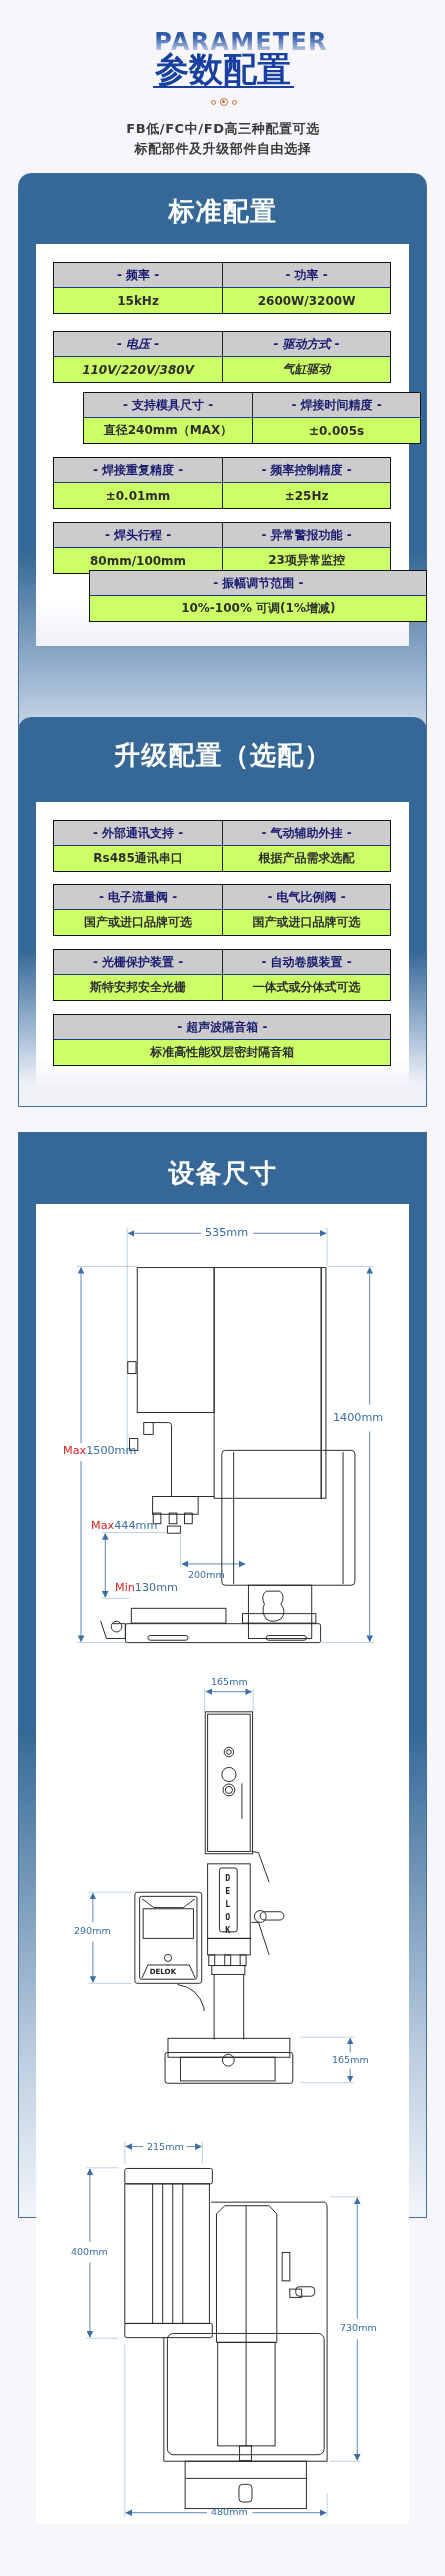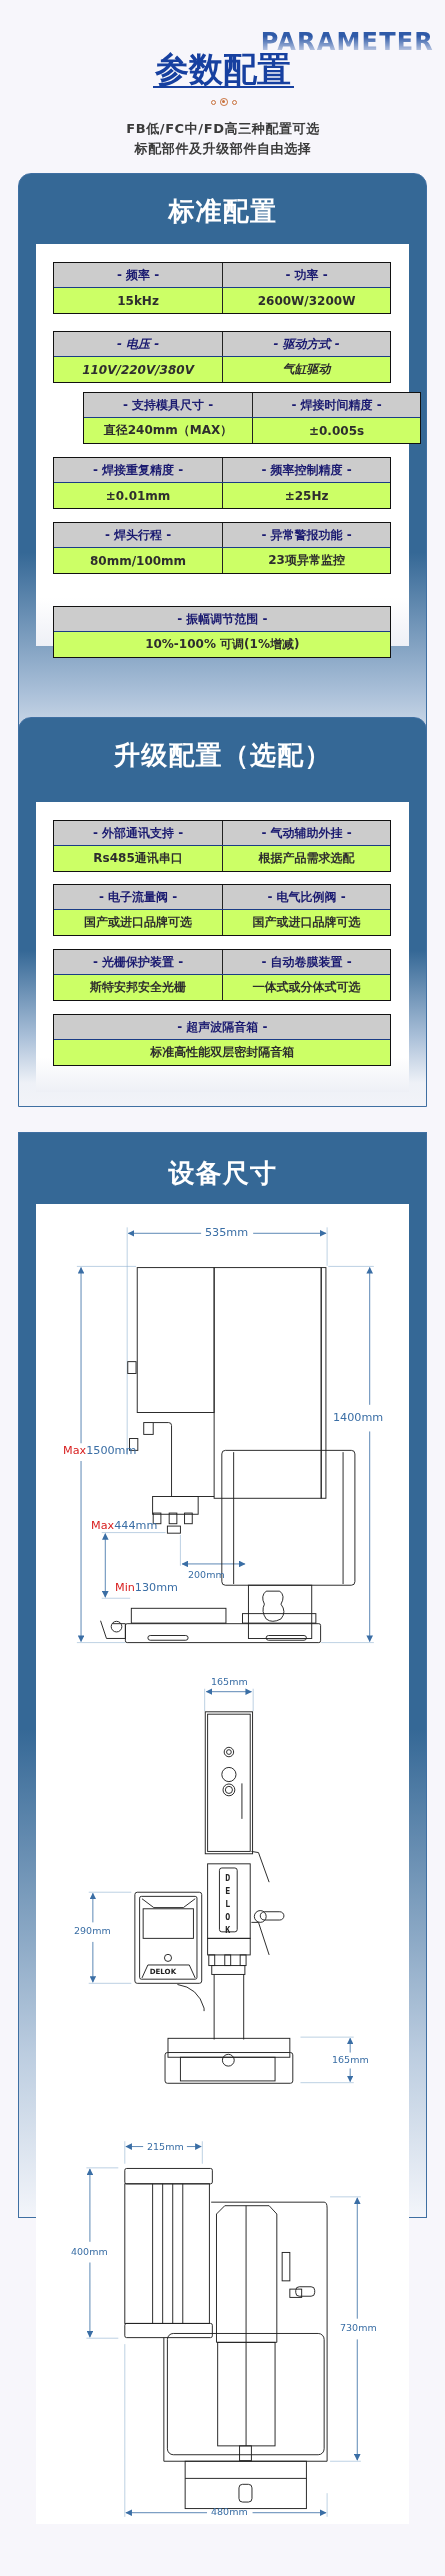--- a/index.html
+++ b/index.html
@@ -1,18 +1,18 @@
 <!DOCTYPE html>
 <html style="font-size:9.5px"><head>
 <meta charset="utf-8">
 <style>
   * { box-sizing: border-box; margin: 0; padding: 0; }
   body { width: 446px; height: 2576px; background: #f7f6fb; font-family: "DejaVu Sans", "Liberation Sans", sans-serif; position: relative; overflow: hidden; }
   
-  .param-en { position: absolute; left: 0; width: 434px; top: 28px; text-align: right; font-family: "DejaVu Sans", sans-serif; font-weight: bold; font-size: 24px; letter-spacing: 1.2px; color: #2f5aa8;
+  .param-en { position: absolute; left: 0; width: 434px; top: 28px; text-align: center; font-family: "DejaVu Sans", sans-serif; font-weight: bold; font-size: 24px; letter-spacing: 1.2px; color: #2f5aa8;
     -webkit-mask-image: linear-gradient(to bottom, rgba(0,0,0,1) 30%, rgba(0,0,0,0.05) 100%); mask-image: linear-gradient(to bottom, rgba(0,0,0,1) 30%, rgba(0,0,0,0.05) 100%); padding-left: 48px; }
   .param-cn { position: absolute; left: 0; width: 446px; top: 50px; text-align: center; font-weight: bold; font-size: 34px; line-height: 38px; color: #1740a0; }
   .param-underline { position: absolute; left: 153px; width: 141px; top: 86px; height: 1.8px; background: #1740a0; }
   .dots { position: absolute; top: 98px; left: 211px; width: 26px; height: 8.3px; display: flex; align-items: center; justify-content: space-between; }
   .dot { width: 5.3px; height: 5.3px; border-radius: 50%; border: 1.2px solid #c8703a; background: #f7f6fb; }
   .dot.mid { width: 7.7px; height: 7.7px; border: 1.2px solid #c8703a; position: relative; }
   .dot.mid::after { content: ""; position: absolute; left: 1.2px; top: 1.2px; width: 3px; height: 3px; border-radius: 50%; background: #c8703a; }
   .subtitle { position: absolute; left: 0; width: 446px; text-align: center; font-size: 13px; font-weight: bold; color: #3a3a3a; letter-spacing: 0.6px; }
   
   .card { position: absolute; left: 18.3px; width: 409px; border: 1.2px solid #3f6fa2; border-radius: 13px 13px 0 0;
@@ -95,21 +95,21 @@
     <div class="spec" style="top:278px;">
       <div class="hrow">
           <div class="cell">- 焊头行程 -</div>
           <div class="cell">- 异常警报功能 -</div>
         </div>
       <div class="vrow">
           <div class="cell">80mm/100mm</div>
           <div class="cell">23项异常监控</div>
         </div>
     </div>
-    <div class="spec" style="top:362px;">
+    <div class="spec" style="top:326px;margin-left:36px;">
       <div class="hrow">
           <div class="cell">- 振幅调节范围 -</div>
         </div>
       <div class="vrow">
           <div class="cell">10%-100% 可调(1%增减)</div>
         </div>
     </div>
   </div>
 </section>
 

